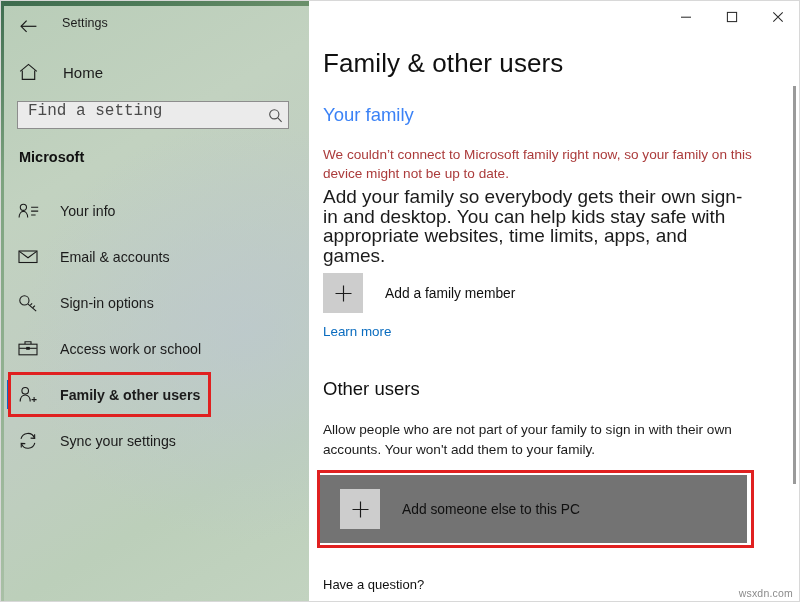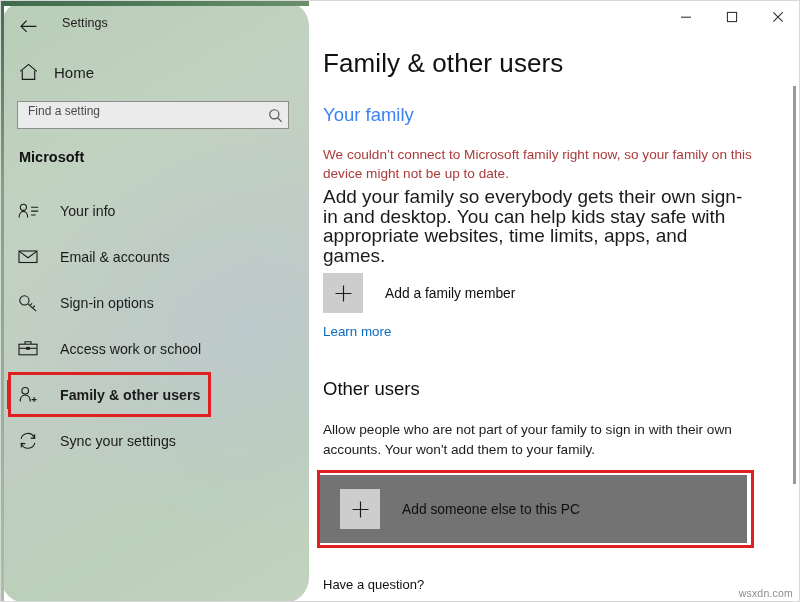--- a/index.html
+++ b/index.html
@@ -44,21 +44,20 @@
 
   
   #sidebar {
     position: absolute;
     left: 0; top: 0;
     width: 308px; height: 602px;
     background:
       radial-gradient(ellipse 320px 300px at 80% 55%, rgba(188,200,206,0.75) 0%, rgba(188,200,206,0) 70%),
       linear-gradient(150deg, #b9cdb8 0%, #c2d2c0 28%, #c0cdc2 55%, #bccfba 78%, #c2d3c0 100%);
     overflow: hidden;
-    border-radius: 25px;
   }
   #titlebar {
     position: absolute;
     left: 0; top: 5px;
     width: 308px; height: 34px;
   }
   #back-button {
     position: absolute;
     left: 12px; top: 6px;
     width: 30px; height: 28px;
@@ -73,20 +72,21 @@
     color: #1b1b1b;
     letter-spacing: .1px;
   }
 
   #home-row {
     position: absolute;
     left: 0; top: 56px;
     width: 290px; height: 30px;
     display: flex; align-items: center;
     cursor: pointer;
+    gap: 9px;
   }
   #home-icon {
     width: 22px; height: 22px;
     margin-left: 16px;
     display: flex; align-items: center; justify-content: center;
   }
   #home-label {
     margin-left: 15px;
     font-size: 15px;
     color: #1b1b1b;
@@ -98,22 +98,22 @@
     left: 16px; top: 100px;
     width: 272px; height: 28px;
     background: #ebebeb;
     border: 1px solid #8d8d8d;
     box-sizing: border-box;
     display: flex; align-items: center;
     cursor: text;
   }
   #search-input {
     border: none; outline: none; background: transparent;
-    font-family: Liberation Sans, sans-serif;
-    font-size: 12px;
+    font-family: Liberation Mono, monospace;
+    font-size: 16px;
     color: #3a3a3a;
     padding: 0 0 8px 10px;
     flex: 1; height: 100%;
   }
   #search-input::placeholder { color: #4a4a4a; opacity: 1; }
   #search-icon {
     width: 26px; height: 100%;
     display: flex; align-items: center; justify-content: center;
     cursor: pointer;
   }

